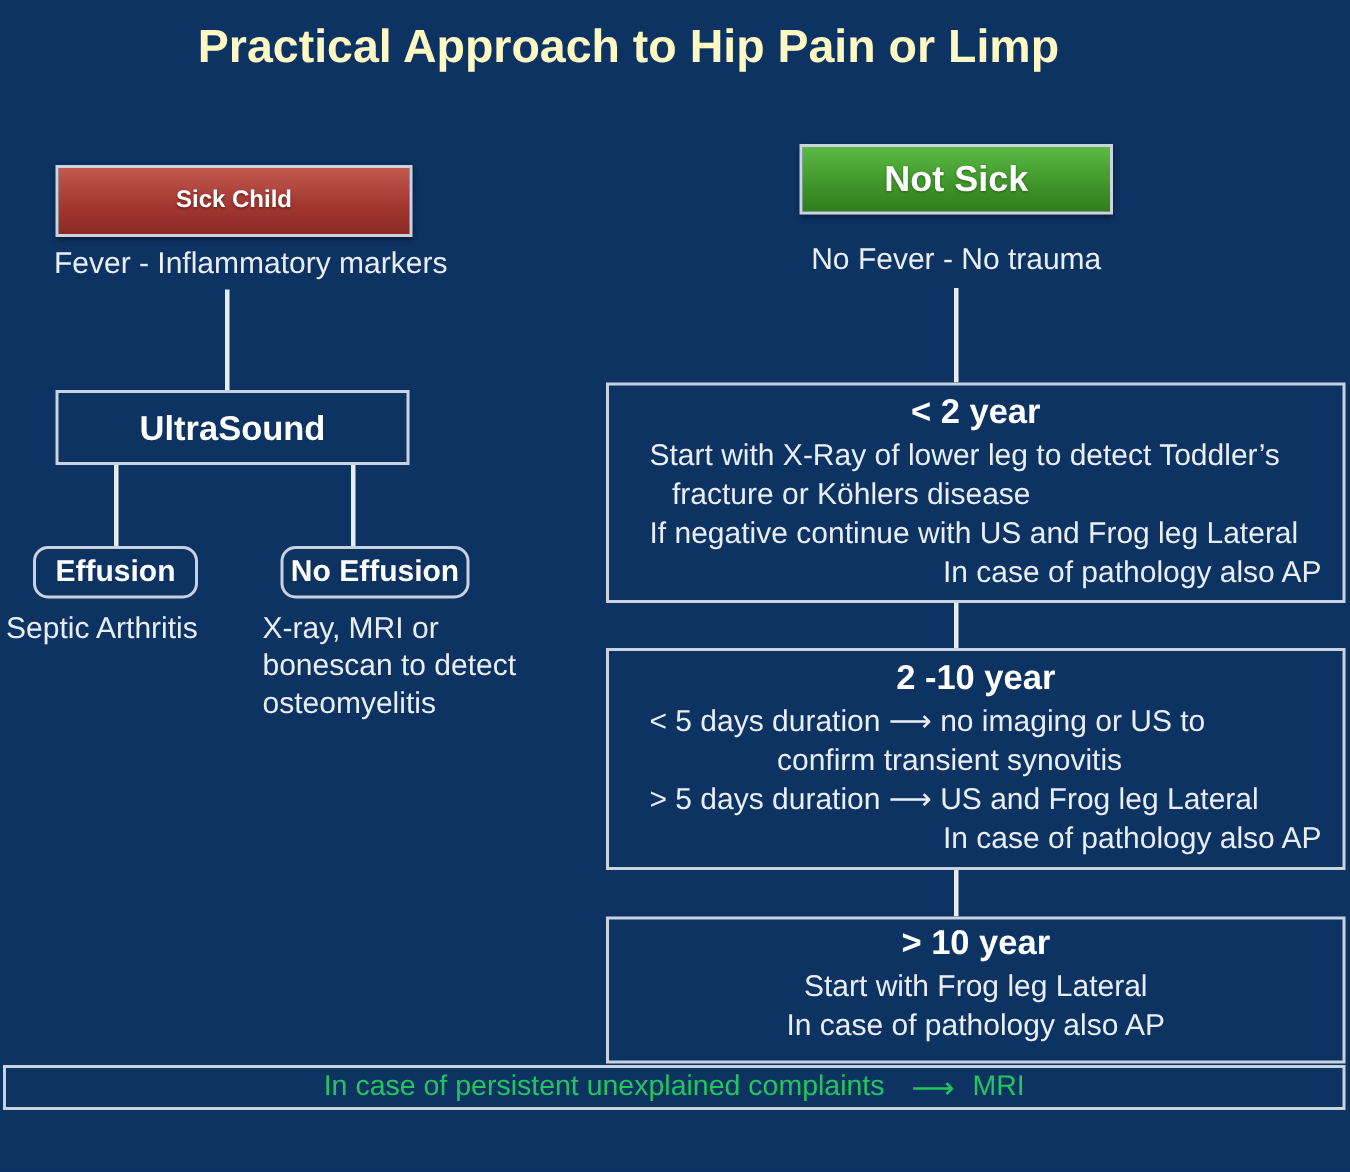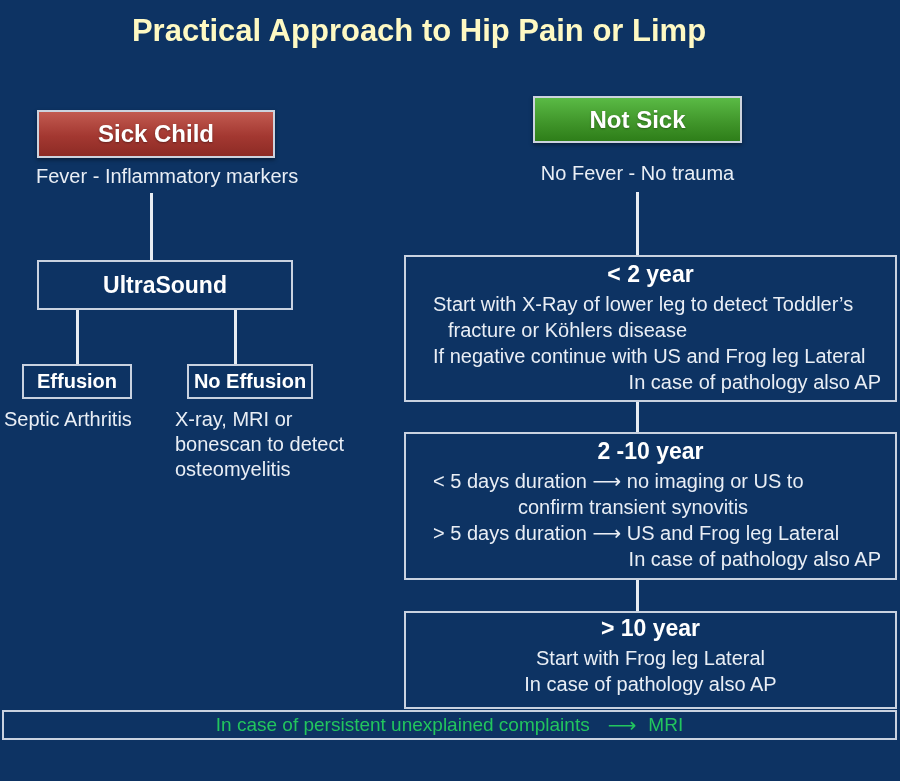--- a/index.html
+++ b/index.html
@@ -15,29 +15,29 @@
   }
   .vline{position:absolute;width:3px;background:#e8edf3;}
   .node{
     position:absolute;box-sizing:border-box;border:2px solid #c9d2e0;
     display:flex;align-items:center;justify-content:center;
     font-weight:bold;color:#ffffff;
   }
   .red-box{
     background:linear-gradient(180deg,#c25a50 0%,#a33831 55%,#8d2b25 100%);
     border-color:#ccd3de;box-shadow:0 2px 4px rgba(0,0,0,.4);
-    font-size:24px;text-shadow:0 1px 2px rgba(0,0,0,.35);
+    font-size:16px;text-shadow:0 1px 2px rgba(0,0,0,.35);
   }
   .green-box{
     background:linear-gradient(180deg,#5aba45 0%,#3f9429 60%,#2e7e19 100%);
     border-color:#ccd3de;box-shadow:0 2px 4px rgba(0,0,0,.4);
     font-size:24px;text-shadow:0 1px 2px rgba(0,0,0,.35);
   }
   .blue-box{background:#0d3363;font-size:23px;}
-  .small-box{font-size:20px;}
+  .small-box{font-size:20px;border-radius:10px;}
   .sub-label{position:absolute;font-size:20px;color:#e9eef5;}
   .result-text{position:absolute;font-size:20px;color:#e9eef5;line-height:25px;}
   .age-box{
     position:absolute;box-sizing:border-box;border:2px solid #c9d2e0;
     background:#0d3363;padding-top:4px;
   }
   .age-header{text-align:center;font-size:23px;font-weight:bold;color:#ffffff;margin-bottom:3px;}
   .age-line{font-size:20px;line-height:26px;color:#e9eef5;padding-left:27px;}
   .age-line.indent{padding-left:42px;}
   .age-line.indent-big{padding-left:112px;}
@@ -57,21 +57,21 @@
 <div class="canvas">
 
   <div class="title">Practical Approach to Hip Pain or Limp</div>
 
   <div class="node red-box" style="left:37px;top:110px;width:238px;height:48px;">Sick Child</div>
 
   <div class="sub-label" style="left:36px;top:165px;">Fever - Inflammatory markers</div>
 
   <div class="vline" style="left:150px;top:193px;height:68px;"></div>
 
-  <div class="node blue-box" style="left:37px;top:260px;width:256px;height:50px;">UltraSound</div>
+  <div class="node blue-box" style="left:37px;top:260px;width:236px;height:50px;">UltraSound</div>
 
   <div class="vline" style="left:76px;top:310px;height:55px;"></div>
   <div class="vline" style="left:234px;top:310px;height:55px;"></div>
 
   <div class="node blue-box small-box" style="left:22px;top:364px;width:110px;height:35px;">Effusion</div>
 
   <div class="node blue-box small-box" style="left:187px;top:364px;width:126px;height:35px;">No Effusion</div>
 
   <div class="result-text" style="left:4px;top:407px;">Septic Arthritis</div>
 

